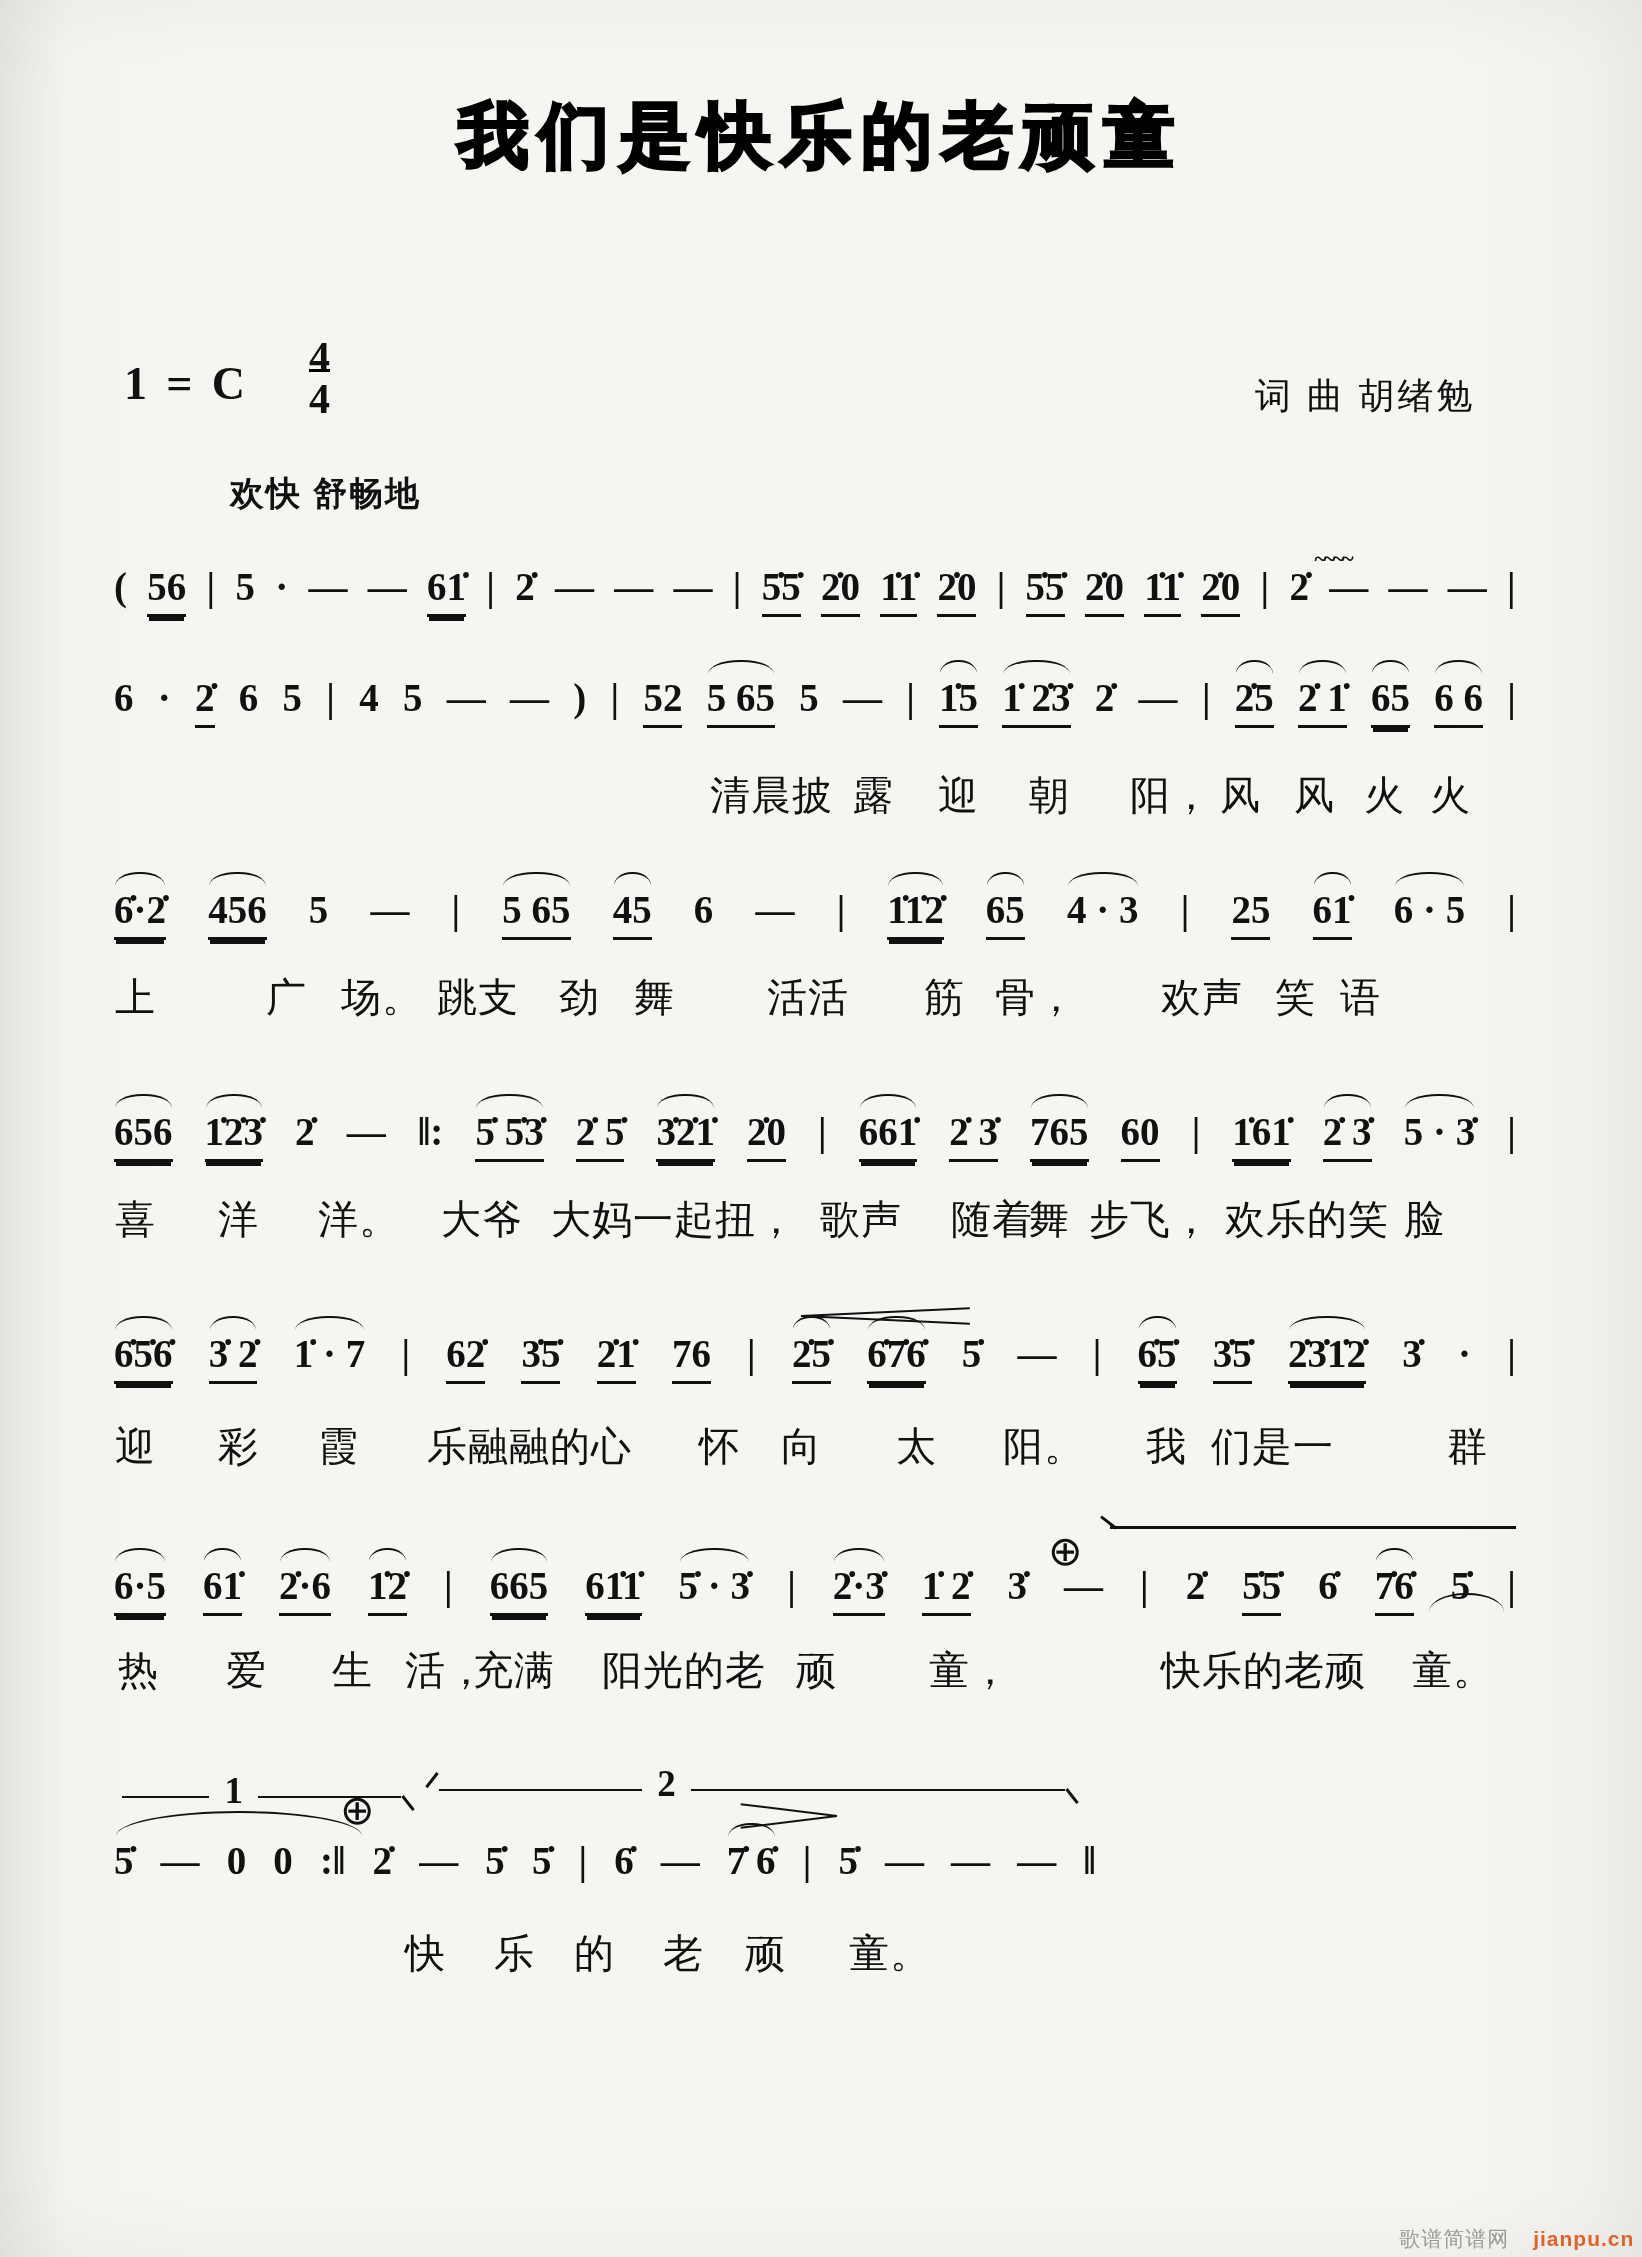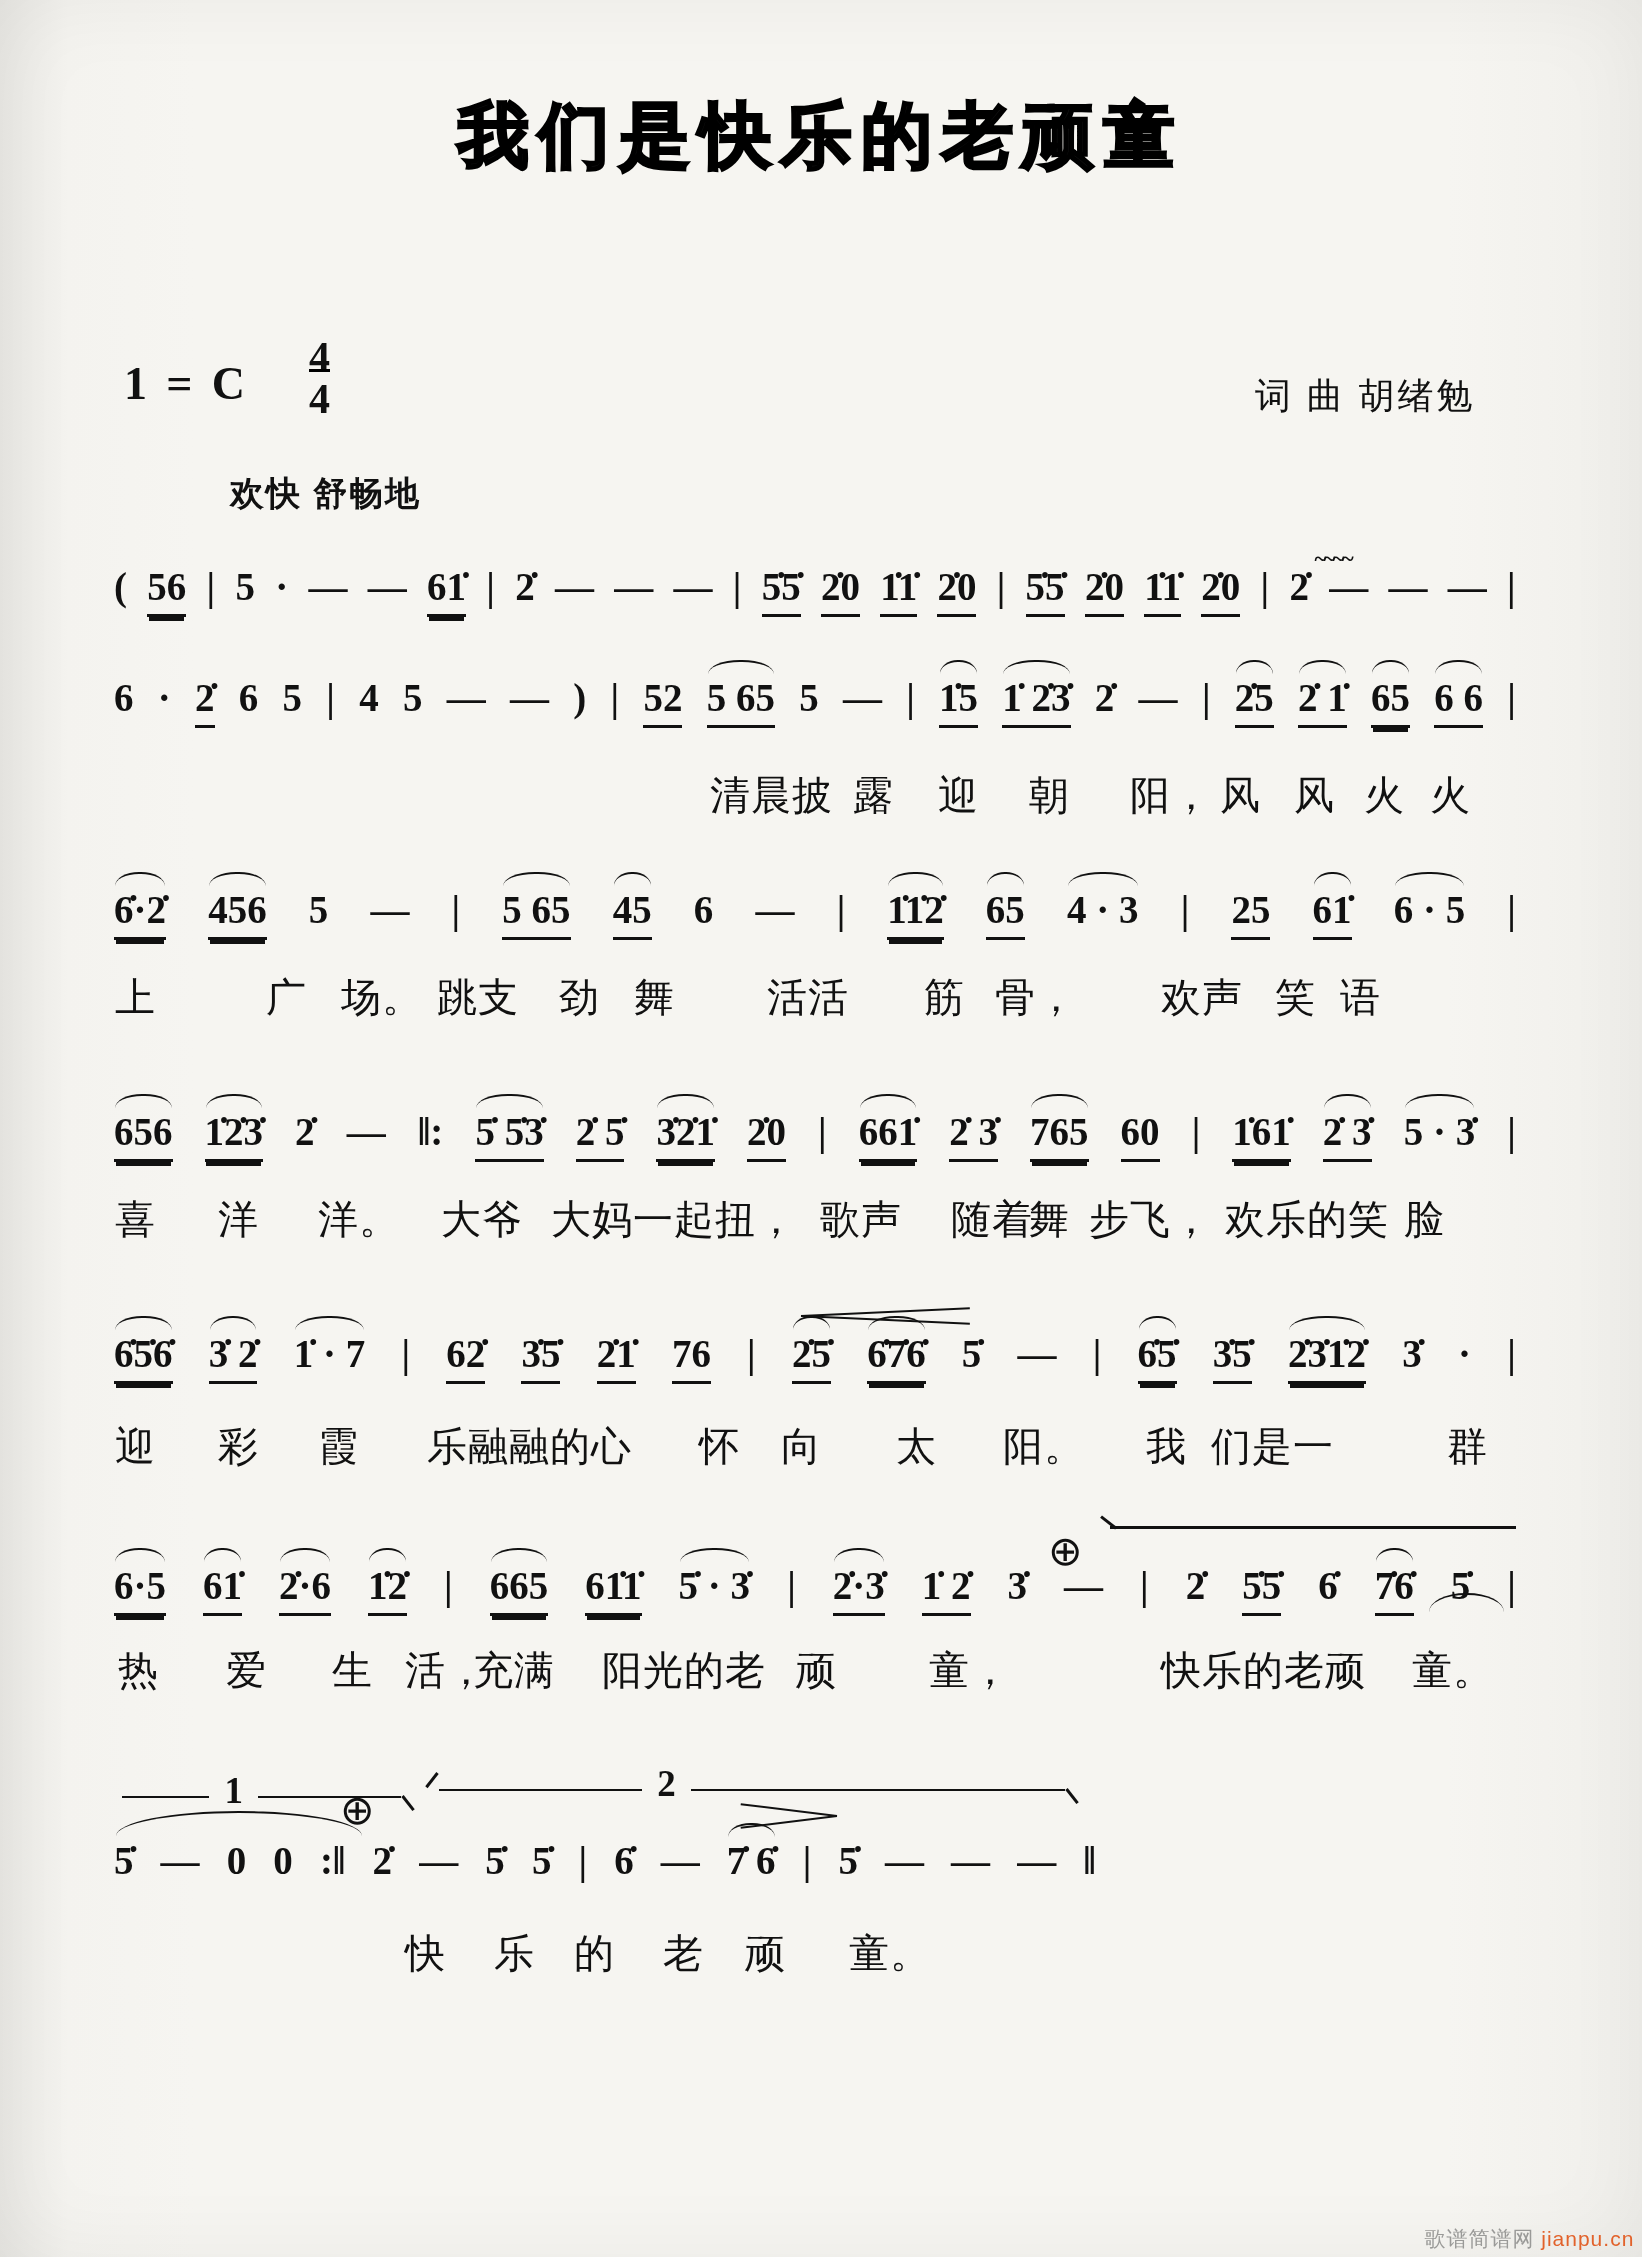--- a/index.html
+++ b/index.html
@@ -70,21 +70,21 @@
   .decresc .hp2{transform:rotate(-7deg);transform-origin:right center;}
   .volta{position:absolute;display:flex;align-items:flex-start;height:33px;}
   .vseg{height:2.9px;background:#111;margin-top:13.5px;}
   .vnum{font-family:"Liberation Serif","DejaVu Serif",serif;font-size:37px;font-weight:bold;line-height:29px;margin:0 15.4px;transform:translateY(-5.8px);}
   .vtick{width:2.9px;height:18.3px;background:#111;transform-origin:top center;margin-top:13.5px;}
   .vtick.down{transform:rotate(-38deg);}
   .vtick.up{transform:rotate(38deg);margin-top:-1.9px;}
 
   .watermark{position:absolute;right:7.7px;bottom:3.9px;font-size:21px;letter-spacing:1px;}
   .wm-site{color:#9a9a98;}
-  .wm-domain{color:#e2622b;font-weight:normal;}
+  .wm-domain{color:#e2622b;font-weight:bold;margin-left:17px;}
 </style>
 </head>
 <body>
 
 <div class="page">
 
   <div class="title">我们是快乐的老顽童</div>
 
   <div class="keysig">1 = C</div>
   <div class="meter">

